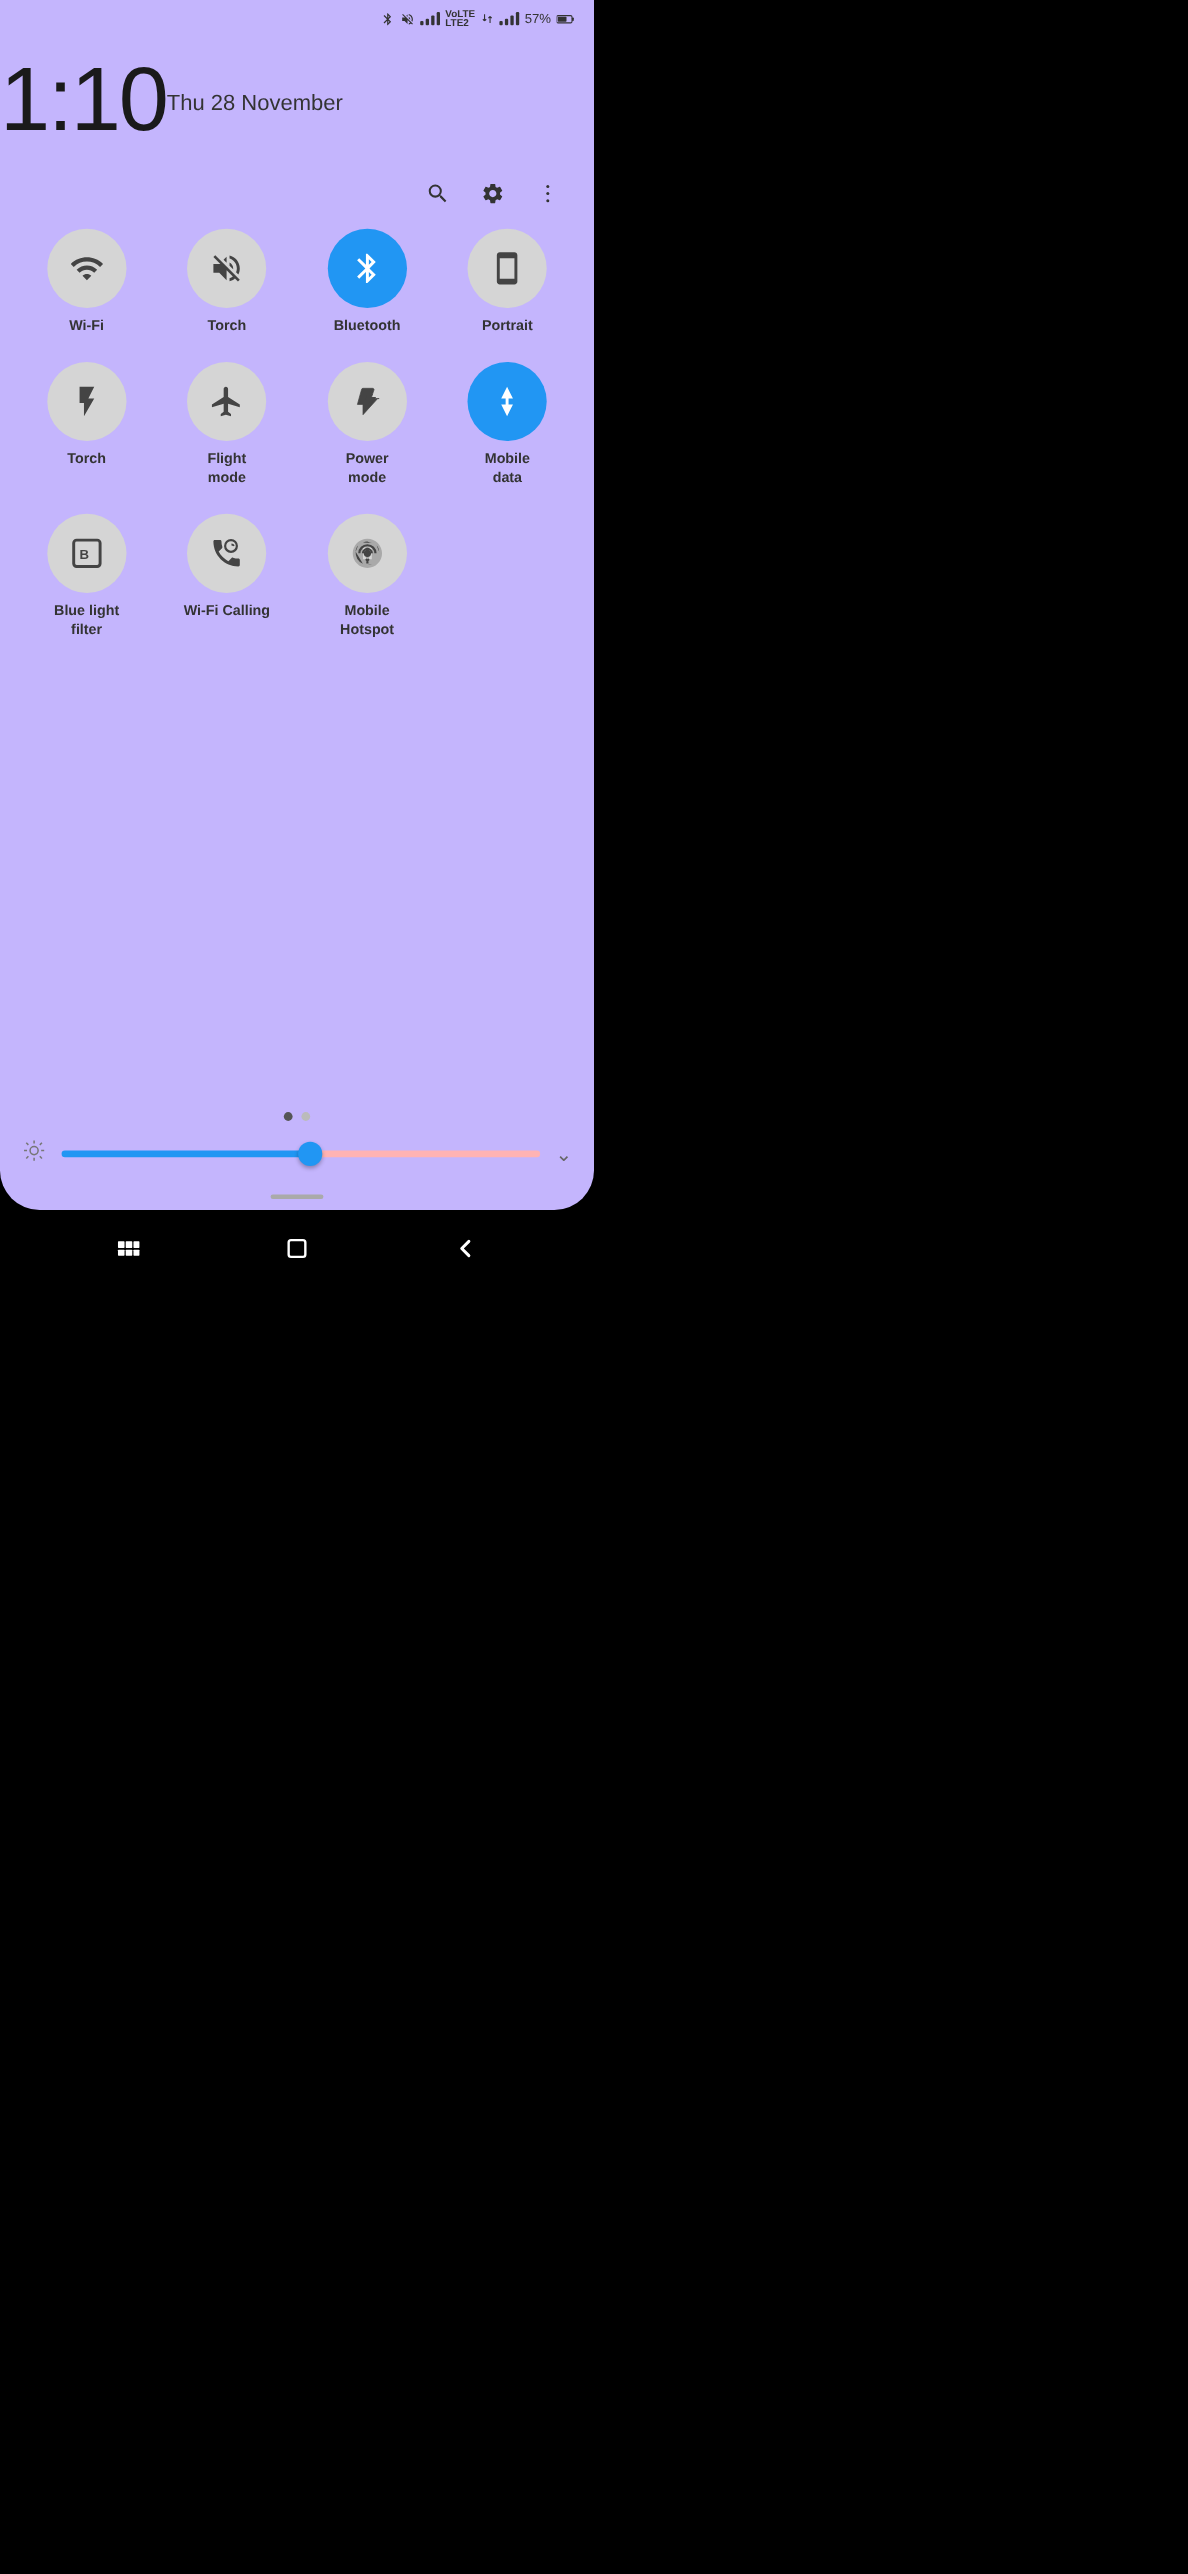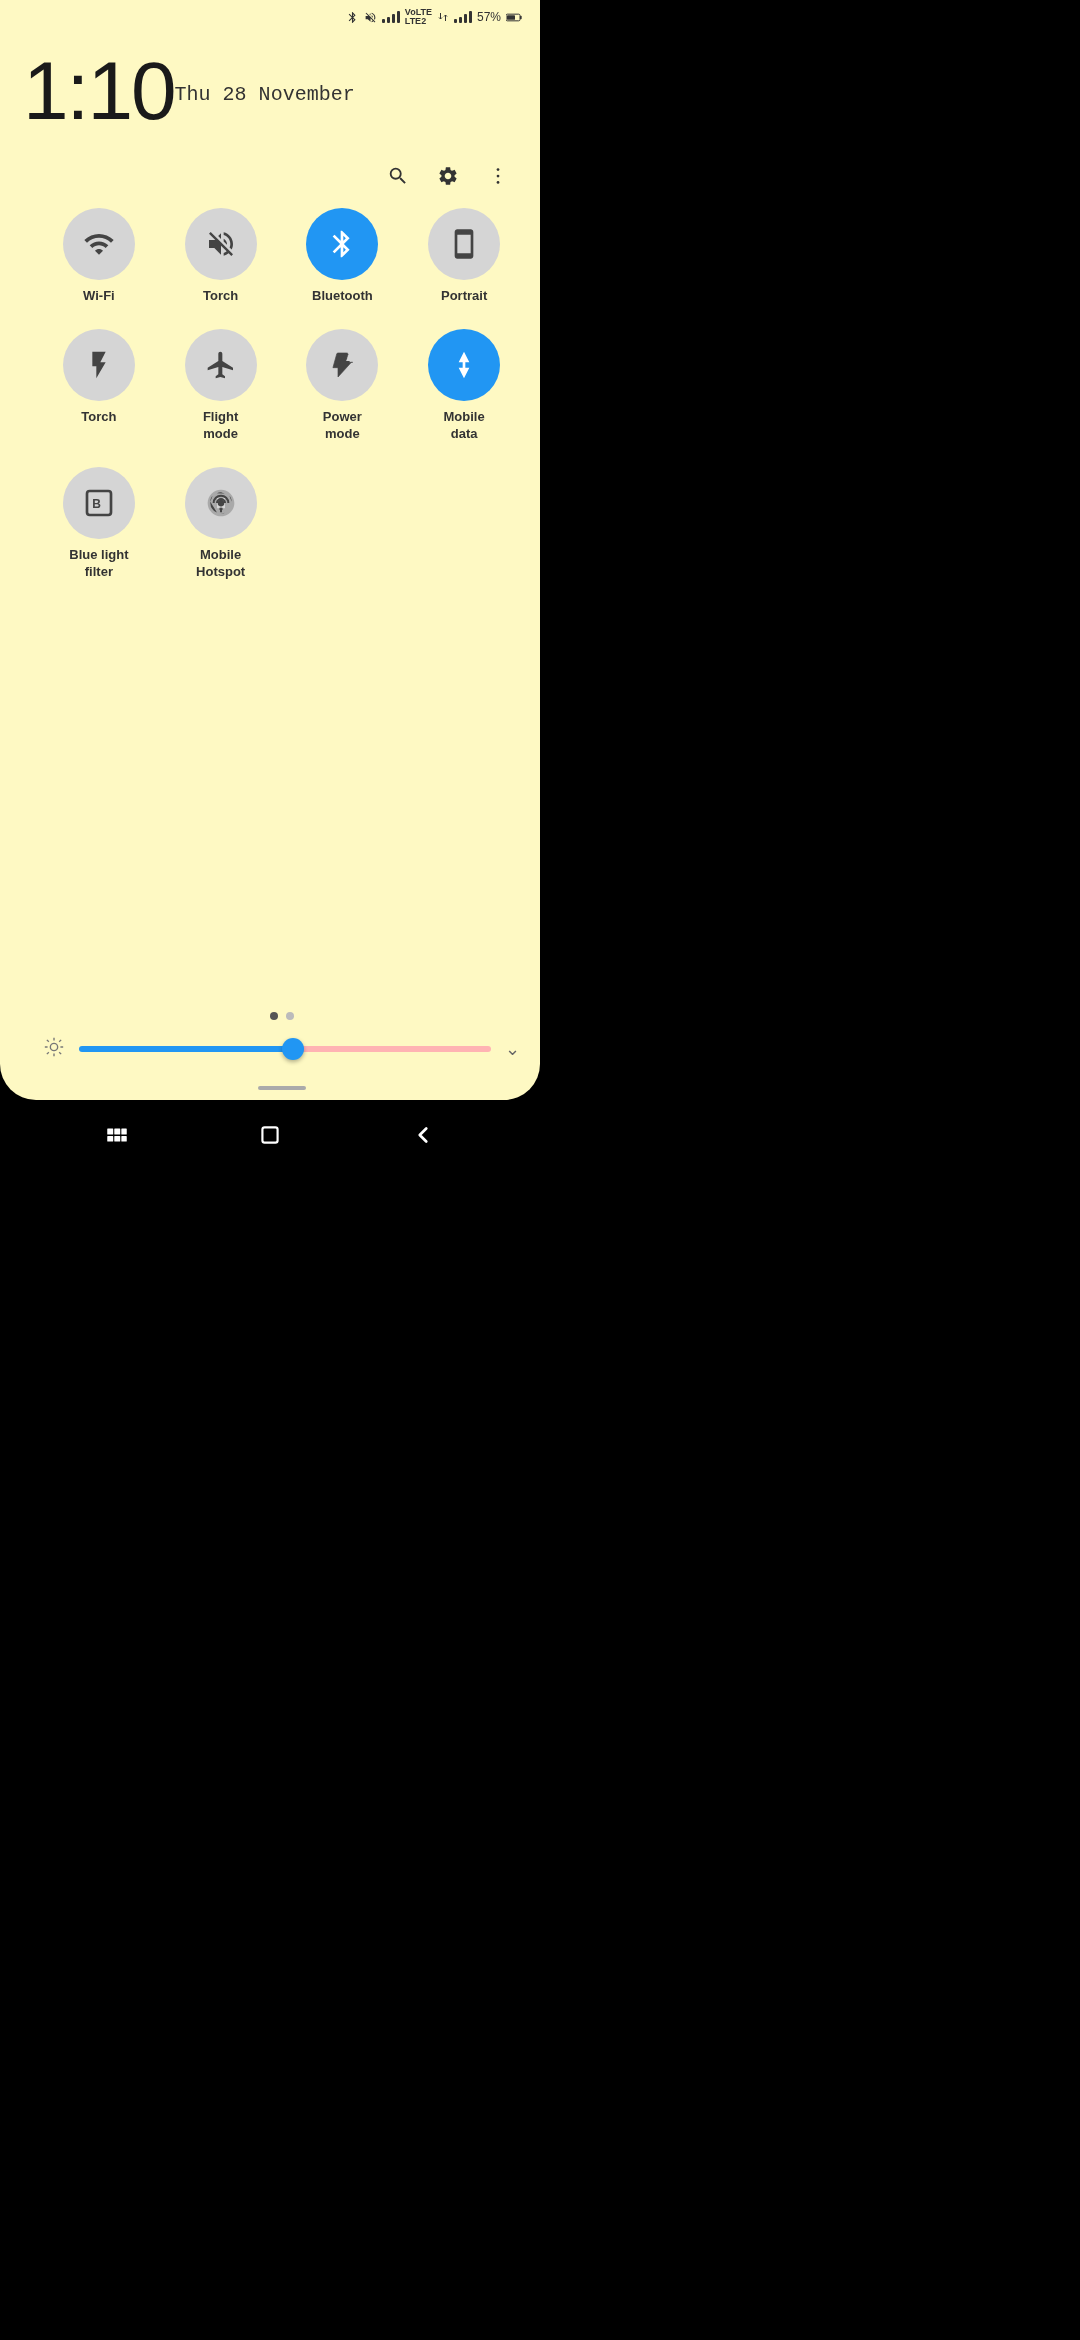--- a/index.html
+++ b/index.html
@@ -10,27 +10,26 @@
       height: 1170px;
       background: #000;
       font-family: 'Segoe UI', sans-serif;
       overflow: hidden;
       display: flex;
       flex-direction: column;
     }
 
     .screen {
       flex: 1;
-      background: #fef9c3;
+      background: #c4b5fd;
       border-radius: 0 0 36px 36px;
       display: flex;
       flex-direction: column;
       overflow: hidden;
       position: relative;
-      padding-left: 23px;
     }
 
     
     .status-bar {
       display: flex;
       justify-content: flex-end;
       align-items: center;
       padding: 8px 18px 4px;
       gap: 6px;
     }
@@ -61,21 +60,20 @@
       color: #1a1a1a;
       line-height: 1;
       letter-spacing: -2px;
     }
 
     .clock-date {
       font-size: 20px;
       color: #333;
       margin-top: 6px;
       font-weight: 400;
-      font-family: Liberation Mono, monospace;
     }
 
     
     .toolbar {
       display: flex;
       justify-content: flex-end;
       align-items: center;
       padding: 0 28px 18px;
       gap: 22px;
     }
@@ -414,20 +412,30 @@
       <div class="tile">
         <div class="tile-circle">
           <svg viewBox="0 0 24 24">
             <rect x="3" y="3" width="18" height="18" rx="2" fill="none" stroke="#444" stroke-width="2"></rect>
             <text x="7" y="16" font-size="9" font-weight="bold" fill="#444">B</text>
           </svg>
         </div>
         <span class="tile-label">Blue light<br>filter</span>
       </div>
 
+      <div class="tile">
+        <div class="tile-circle">
+          <svg viewBox="0 0 24 24">
+            <path d="M6.6 10.8c1.4 2.8 3.8 5.1 6.6 6.6l2.2-2.2c.3-.3.7-.4 1-.2 1.1.4 2.3.6 3.6.6.6 0 1 .4 1 1V20c0 .6-.4 1-1 1-9.4 0-17-7.6-17-17 0-.6.4-1 1-1h3.5c.6 0 1 .4 1 1 0 1.3.2 2.5.6 3.6.1.3 0 .7-.2 1L6.6 10.8z"></path>
+            <path d="M15 3c-2.2 0-4 1.8-4 4s1.8 4 4 4 4-1.8 4-4-1.8-4-4-4z" fill="none" stroke="#444" stroke-width="1.5"></path>
+            <path d="M17 7c-.3-.6-.9-1-1.7-1" stroke="#444" stroke-width="1.2" fill="none"></path>
+          </svg>
+        </div>
+        <span class="tile-label">Wi-Fi Calling</span>
+      </div>
 
       <div class="tile">
         <div class="tile-circle">
           <svg viewBox="0 0 24 24">
             <path d="M12 2C6.48 2 2 6.48 2 12s4.48 10 10 10 10-4.48 10-10S17.52 2 12 2zm-1 14H9V8h2v8zm4 0h-2V8h2v8z" opacity="0.3"></path>
             <path d="M15.07 4.93A8.002 8.002 0 0112 4c-1.07 0-2.1.22-3.07.64M18.36 6.64C19.4 7.79 20 9.33 20 11M4 11c0-1.67.6-3.21 1.64-4.36M12 20c1.07 0 2.1-.22 3.07-.64M8.93 19.07A8.002 8.002 0 014 11"></path>
             <circle cx="12" cy="12" r="2.5" fill="#444"></circle>
             <path d="M9 12c0-1.65 1.35-3 3-3s3 1.35 3 3" stroke="#444" stroke-width="1.5" fill="none"></path>
             <path d="M6.5 12c0-3.03 2.47-5.5 5.5-5.5s5.5 2.47 5.5 5.5" stroke="#444" stroke-width="1.5" fill="none"></path>
             <path d="M12 16v3M12 16l-1 1M12 16l1 1" stroke="#444" stroke-width="1.5" fill="none"></path>

